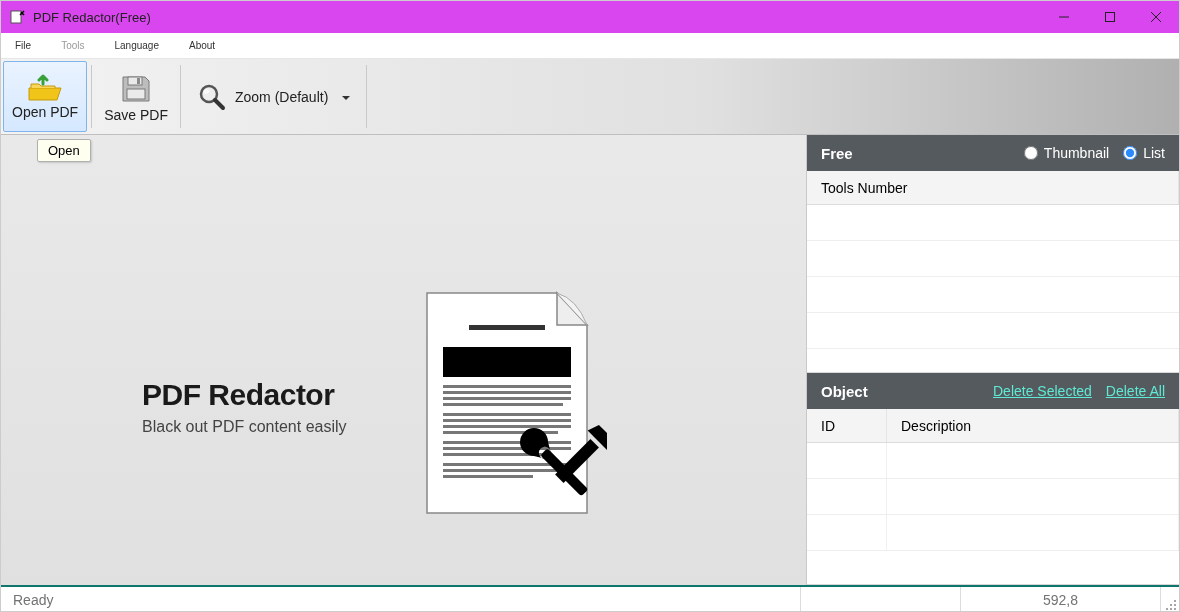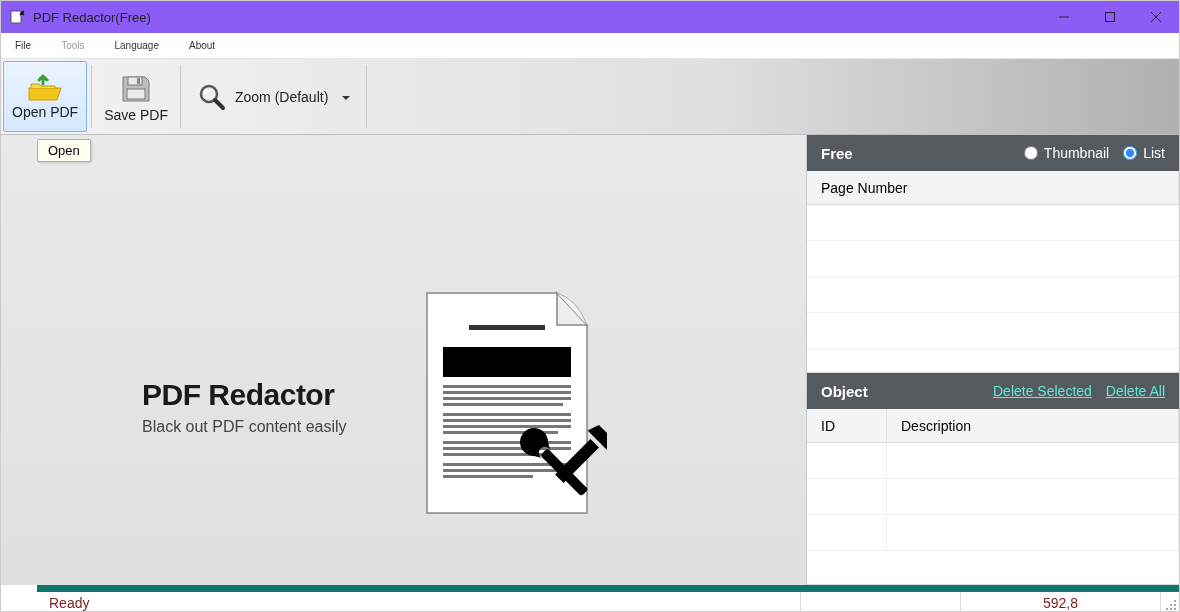--- a/index.html
+++ b/index.html
@@ -1,19 +1,19 @@
 <!DOCTYPE html>
 <html><head>
 <meta charset="utf-8">
 <style>
   * { box-sizing: border-box; margin: 0; padding: 0; font-family: "Segoe UI", Tahoma, sans-serif; }
   body { width: 1180px; height: 612px; background: #fff; overflow: hidden; border: 1px solid #ccc; }
 
   
-  .titlebar { height: 32px; display: flex; align-items: center; background: #8b5cf6; }
+  .titlebar { height: 32px; display: flex; align-items: center; background: #d946ef; }
   .titlebar .app-icon { margin-left: 8px; width: 16px; height: 16px; }
   .titlebar .title { margin-left: 8px; font-size: 13px; color: #222; }
   .titlebar .winbtns { margin-left: auto; display: flex; }
   .winbtn { width: 46px; height: 32px; display: flex; align-items: center; justify-content: center; }
   .winbtn svg { stroke: #222; stroke-width: 1; fill: none; }
 
   
   .menubar { height: 26px; display: flex; align-items: center; padding: 0 10px; gap: 22px; border-bottom: 1px solid #e6e6e6; }
   .menubar .menu { font-size: 10px; color: #333; padding: 2px 4px; }
   .menubar .menu.disabled { color: #9a9a9a; }
@@ -47,21 +47,21 @@
   .grid { flex: 1; border-bottom: 1px solid #d8d8d8; overflow: hidden; }
   .grid-header { display: flex; height: 34px; align-items: center; background: #f4f4f4; border-bottom: 1px solid #dcdcdc; font-size: 14px; }
   .grid-header .col { padding: 0 14px; border-right: 1px solid #e4e4e4; height: 100%; display: flex; align-items: center; }
   .grid-rows .row { display: flex; height: 36px; border-bottom: 1px solid #eee; }
   .grid-rows .cell { padding: 0 14px; border-right: 1px solid #f0f0f0; }
 
   .object-header a { color: #5eead4; text-decoration: underline; font-size: 14px; }
   .object-header .hlab { font-weight: 600; }
 
   
-  .statusbar { height: 28px; border-top: 7px solid #0f766e; display: flex; align-items: center; font-size: 14px; color: #7f1d1d; margin-left: 36px; }
+  .statusbar { height: 28px; border-top: 2px solid #0f766e; display: flex; align-items: center; font-size: 14px; color: #737373; }
   .statusbar .cell { padding: 0 12px; border-right: 1px solid #dcdcdc; height: 100%; display: flex; align-items: center; }
   .statusbar .flex { flex: 1; }
   .statusbar .grip { margin-left: auto; width: 18px; height: 100%; display:flex; align-items:flex-end; justify-content:flex-end; padding: 2px; }
 </style>
 </head>
 <body>
 
 <div class="titlebar">
   <span class="app-icon">
     <svg width="16" height="16" viewBox="0 0 16 16">
@@ -196,21 +196,21 @@
         <input type="radio" name="pview" style="">
         <span>Thumbnail</span>
       </label>
       <label>
         <input type="radio" name="pview" checked="" style="">
         <span>List</span>
       </label>
     </div>
     <div class="grid" style="flex:1.15">
       <div class="grid-header">
-        <div class="col" style="flex:1">Page Number</div>
+        <div class="col" style="flex:1">Tools Number</div>
       </div>
       <div class="grid-rows">
         <div class="row"></div>
         <div class="row"></div>
         <div class="row"></div>
         <div class="row"></div>
       </div>
     </div>
 
     <div class="panel-header object-header">

